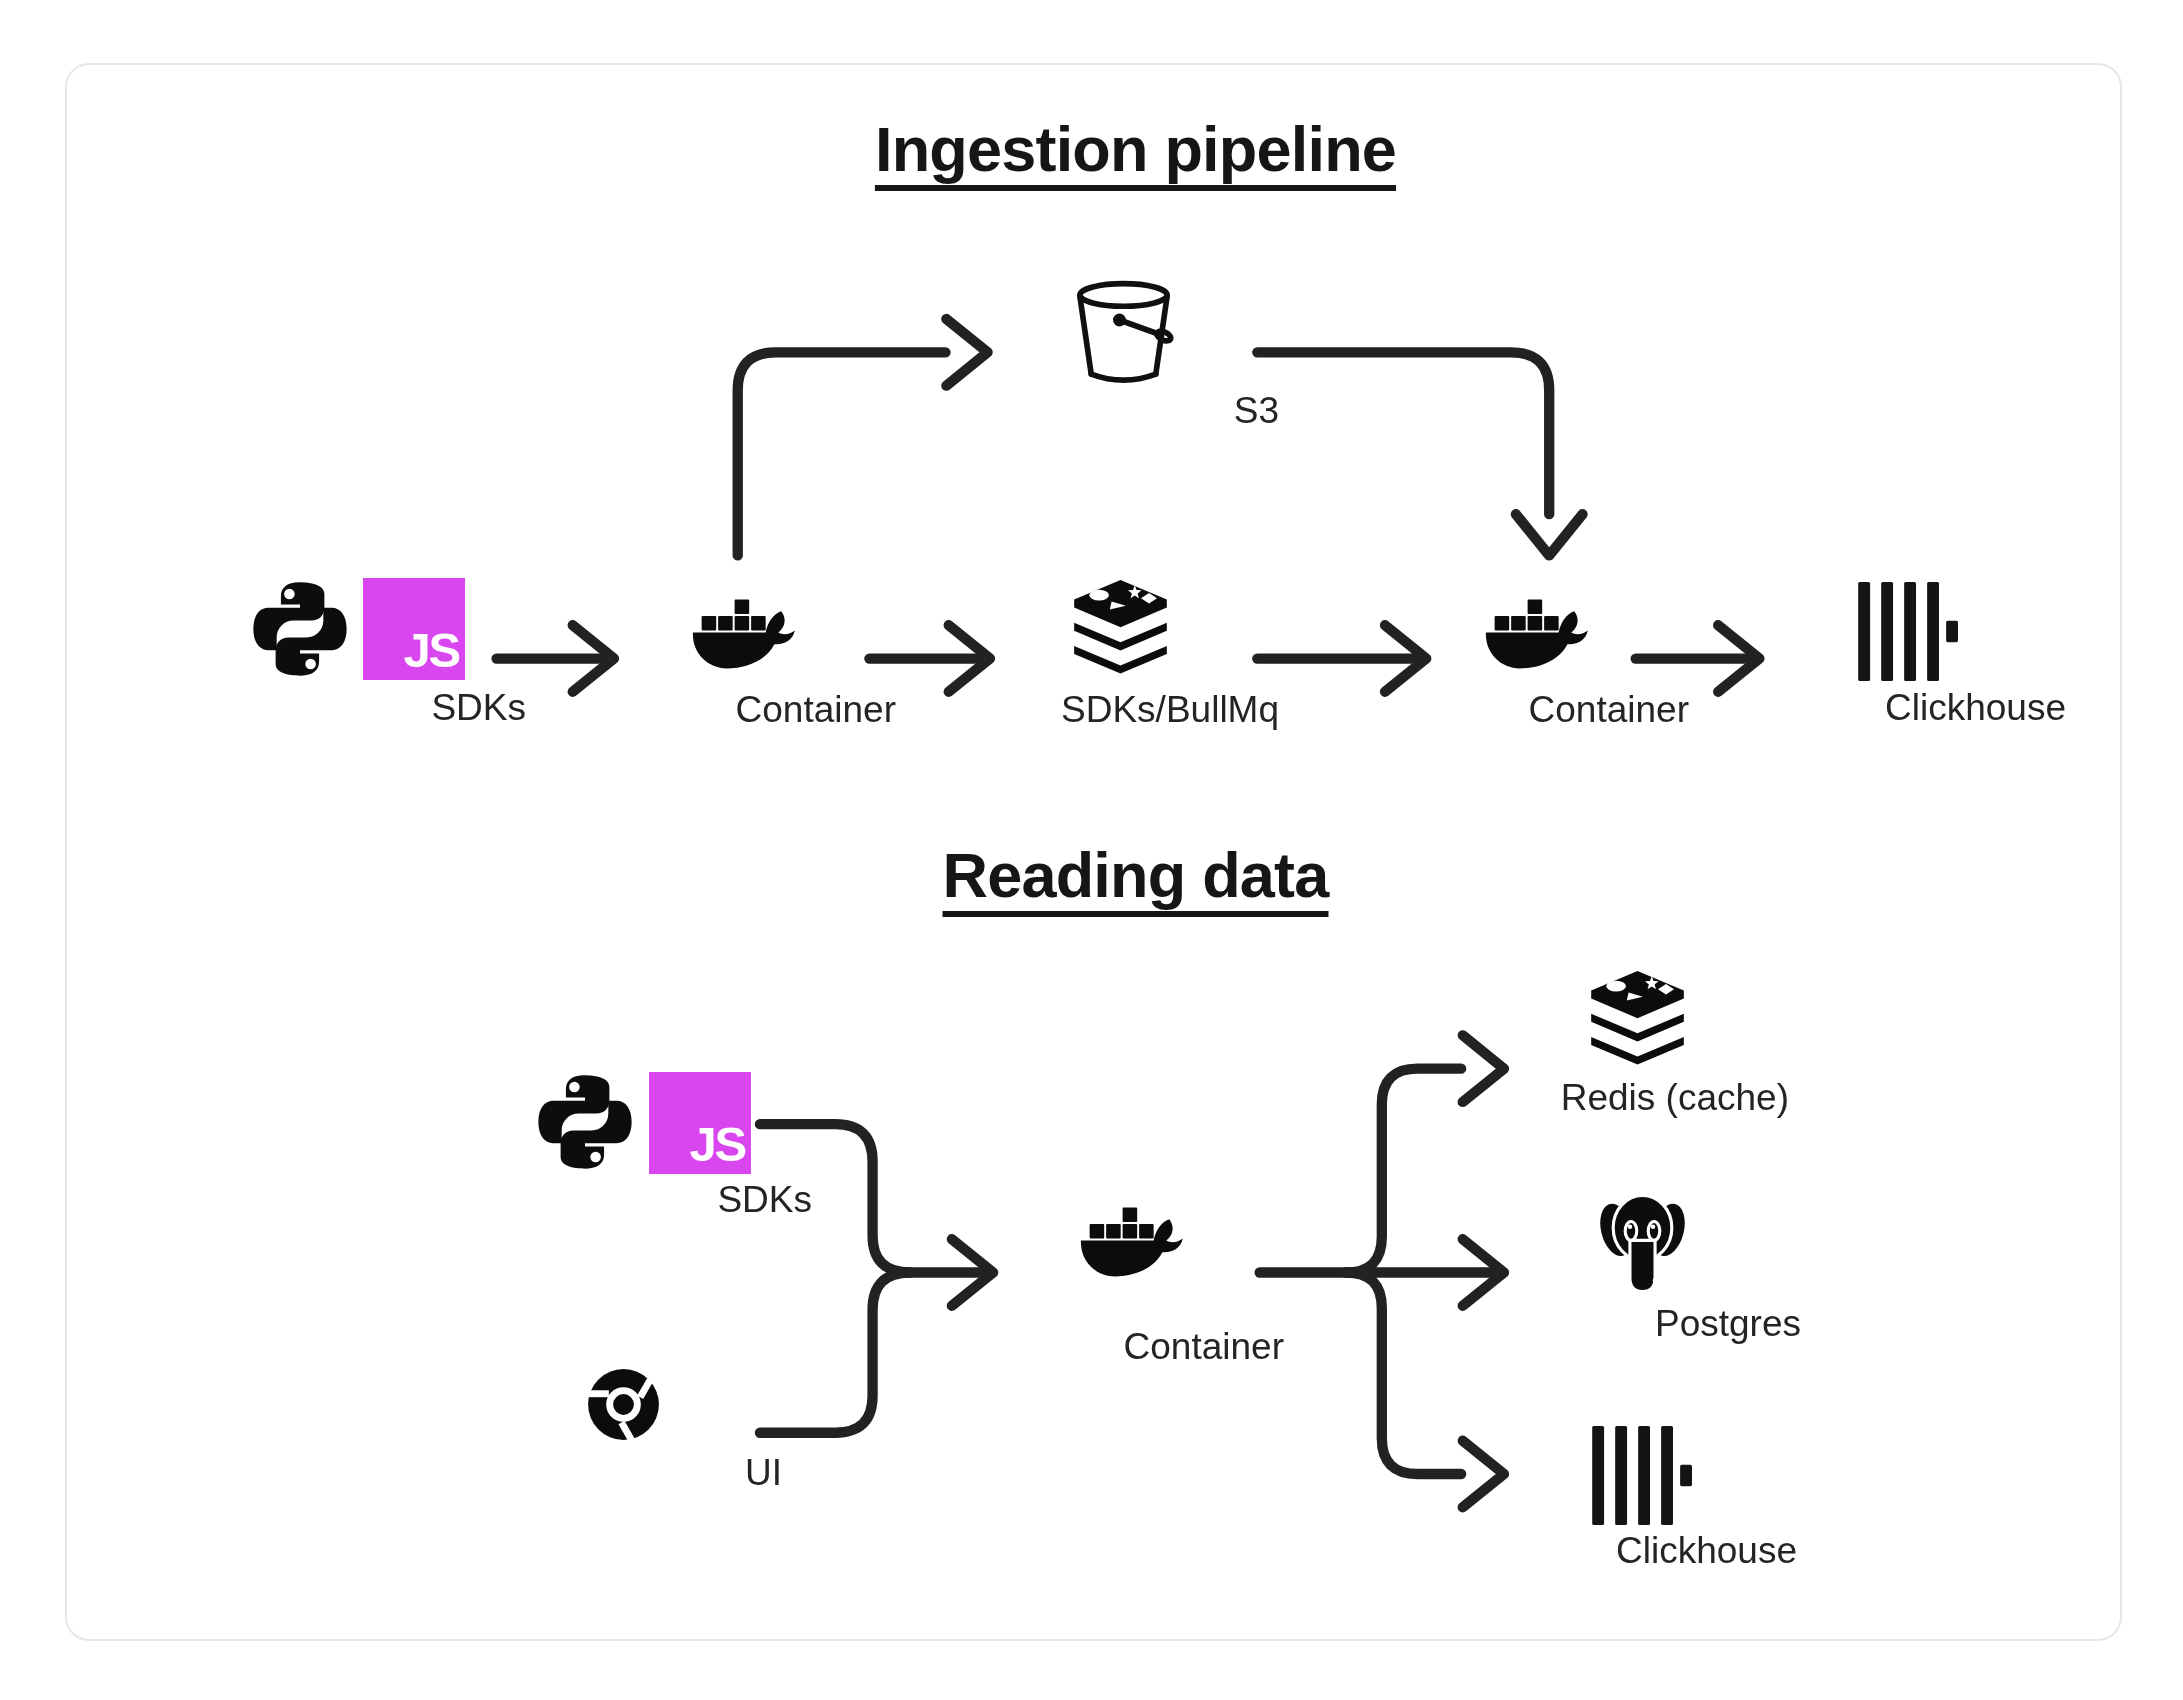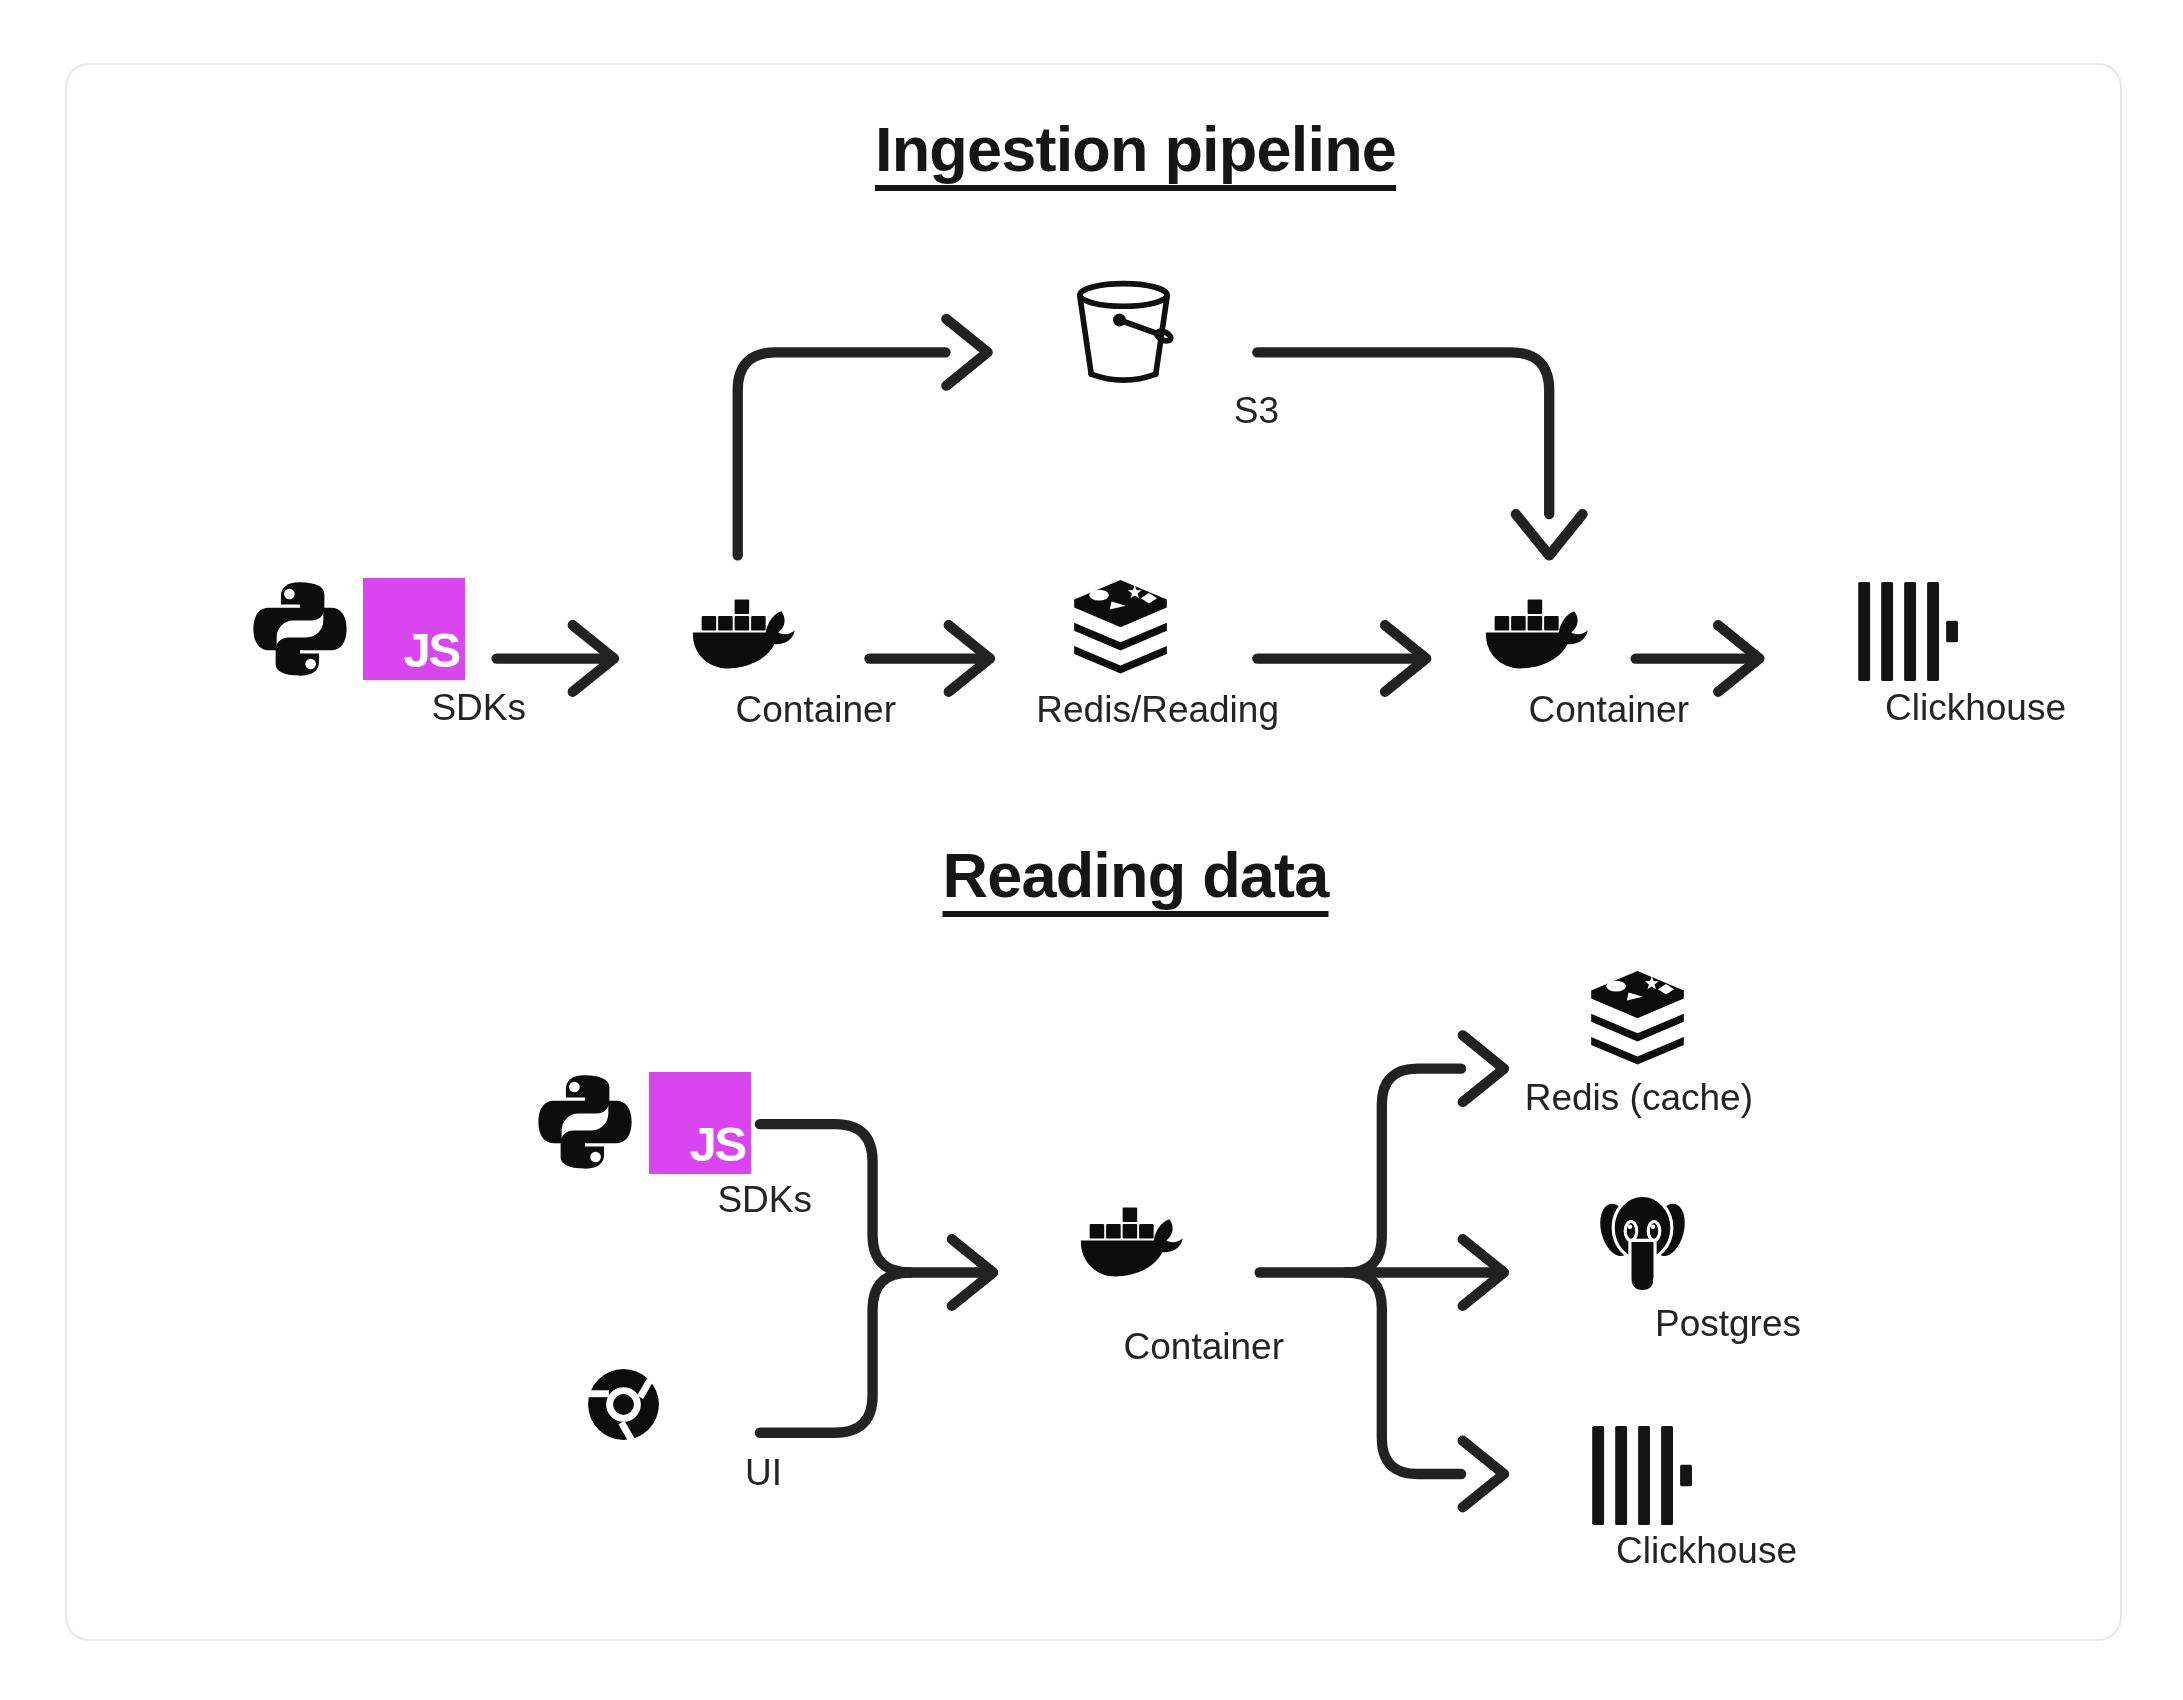--- a/index.html
+++ b/index.html
@@ -119,21 +119,21 @@
       <path d="M8 74 L60 96 L112 74 L112 83 L60 105 L8 83 Z"></path>
     </g>
     <g fill="#ffffff">
       <polygon points="76,6 78,11.2 83.6,11.5 79.2,15.1 80.7,20.5 76,17.4 71.3,20.5 72.8,15.1 68.4,11.5 74,11.2"></polygon>
       <ellipse cx="36" cy="17" rx="11" ry="6"></ellipse>
       <polygon points="50,24 66,29 48,33"></polygon>
       <polygon points="92,14.5 101,20.5 92,26.5 83,20.5"></polygon>
     </g>
   </svg>
 </div>
-<div class="node-label" style="left:962px; top:689px;">Redis/Reading</div>
+<div class="node-label" style="left:962px; top:689px;">SDKs/BullMq</div>
 
 <div class="icon" style="left:1472px; top:584px; width:119px; height:97px;">
   <svg width="119" height="97" viewBox="0 0 120 100">
     <g fill="#0c0c0c">
       <rect x="22" y="33" width="15" height="15" rx="1"></rect>
       <rect x="39" y="33" width="15" height="15" rx="1"></rect>
       <rect x="56" y="33" width="15" height="15" rx="1"></rect>
       <rect x="73" y="33" width="15" height="15" rx="1"></rect>
       <rect x="56" y="16" width="15" height="15" rx="1"></rect>
       <path d="M13 50 H88 C90 39 96 31 104 28 C110 35 108 45 101 50 C106 53 113 52 118 48 C116 58 107 63 97 62 C89 78 69 87 48 87 C28 87 12 71 13 50 Z"></path>
@@ -207,21 +207,21 @@
       <path d="M8 74 L60 96 L112 74 L112 83 L60 105 L8 83 Z"></path>
     </g>
     <g fill="#ffffff">
       <polygon points="76,6 78,11.2 83.6,11.5 79.2,15.1 80.7,20.5 76,17.4 71.3,20.5 72.8,15.1 68.4,11.5 74,11.2"></polygon>
       <ellipse cx="36" cy="17" rx="11" ry="6"></ellipse>
       <polygon points="50,24 66,29 48,33"></polygon>
       <polygon points="92,14.5 101,20.5 92,26.5 83,20.5"></polygon>
     </g>
   </svg>
 </div>
-<div class="node-label" style="left:1436px; top:1077px;">Redis (cache)</div>
+<div class="node-label" style="left:1472px; top:1077px;">Redis (cache)</div>
 
 <div class="icon" style="left:1590px; top:1188px; width:105px; height:111px;">
   <svg width="105" height="111" viewBox="0 0 100 106">
     <g fill="#0d0d0d" stroke="#ffffff" stroke-width="3">
       <ellipse cx="25" cy="40" rx="16" ry="27" transform="rotate(-14 25 40)"></ellipse>
       <ellipse cx="75" cy="40" rx="16" ry="27" transform="rotate(14 75 40)"></ellipse>
       <ellipse cx="50" cy="38" rx="28" ry="31"></ellipse>
       <path d="M38 50 L38 86 Q38 99 50 99 Q62 99 62 86 L62 50 Z"></path>
       <ellipse cx="39" cy="41" rx="5.5" ry="9"></ellipse>
       <ellipse cx="61" cy="41" rx="5.5" ry="9"></ellipse>

